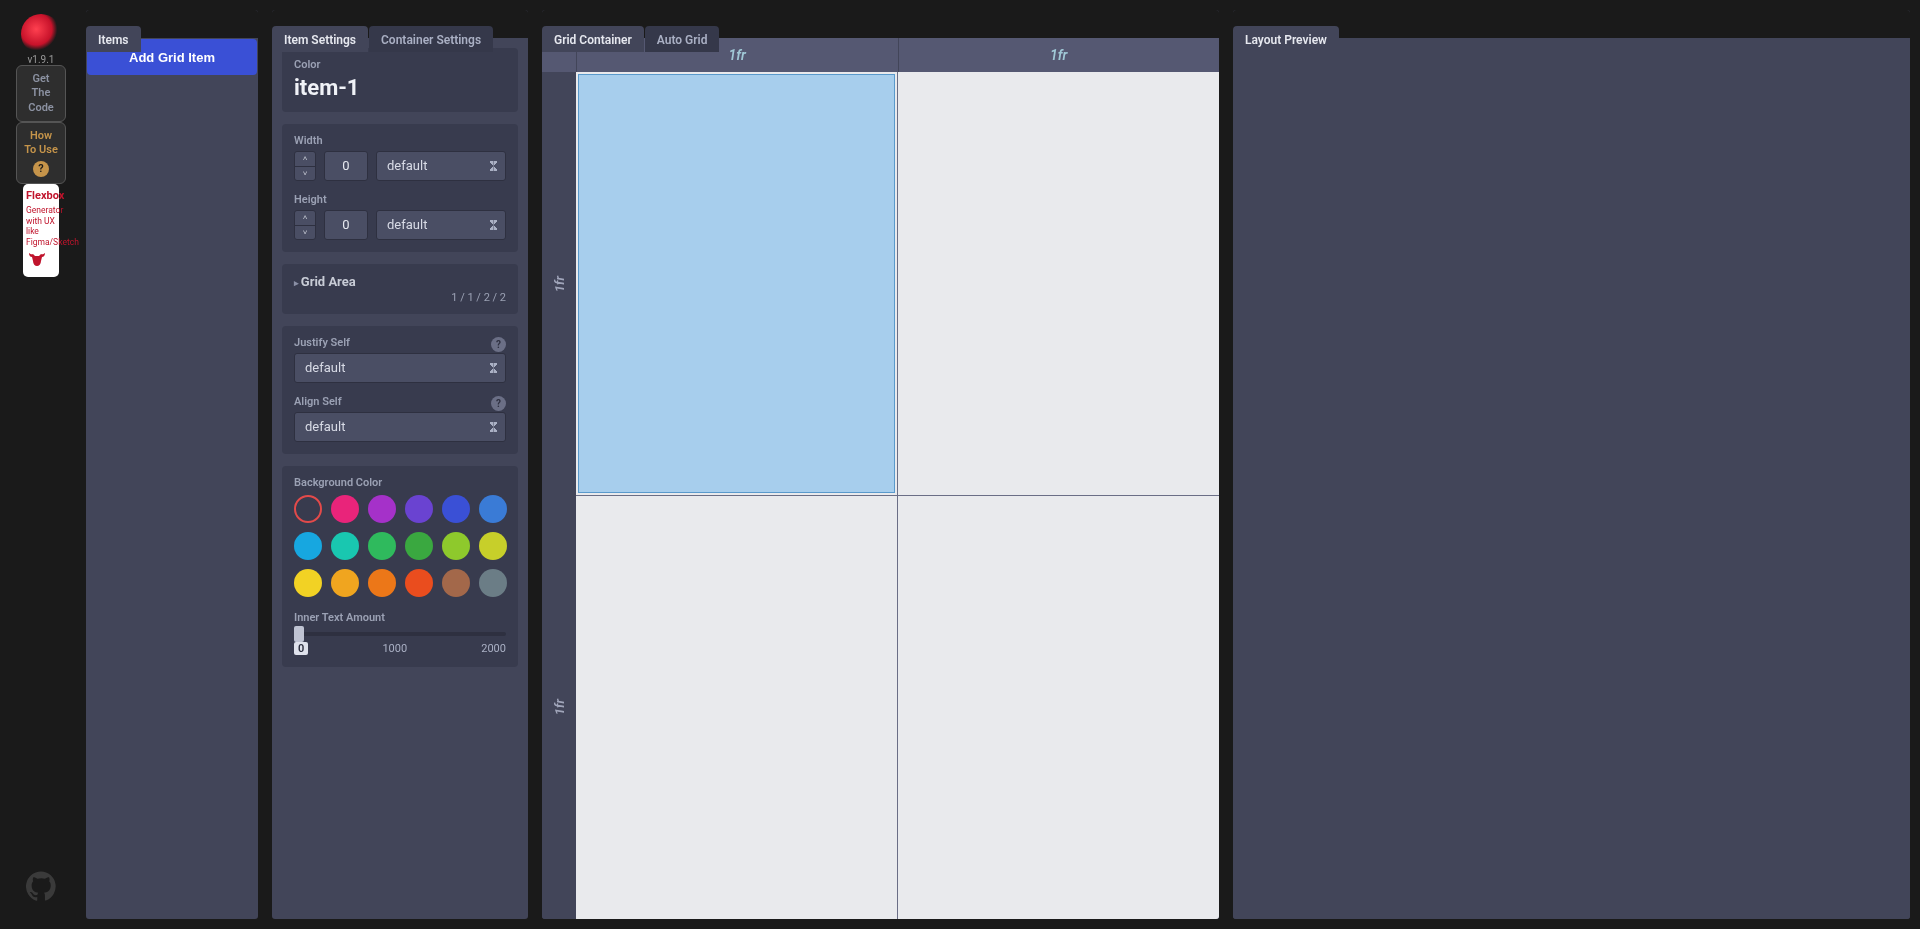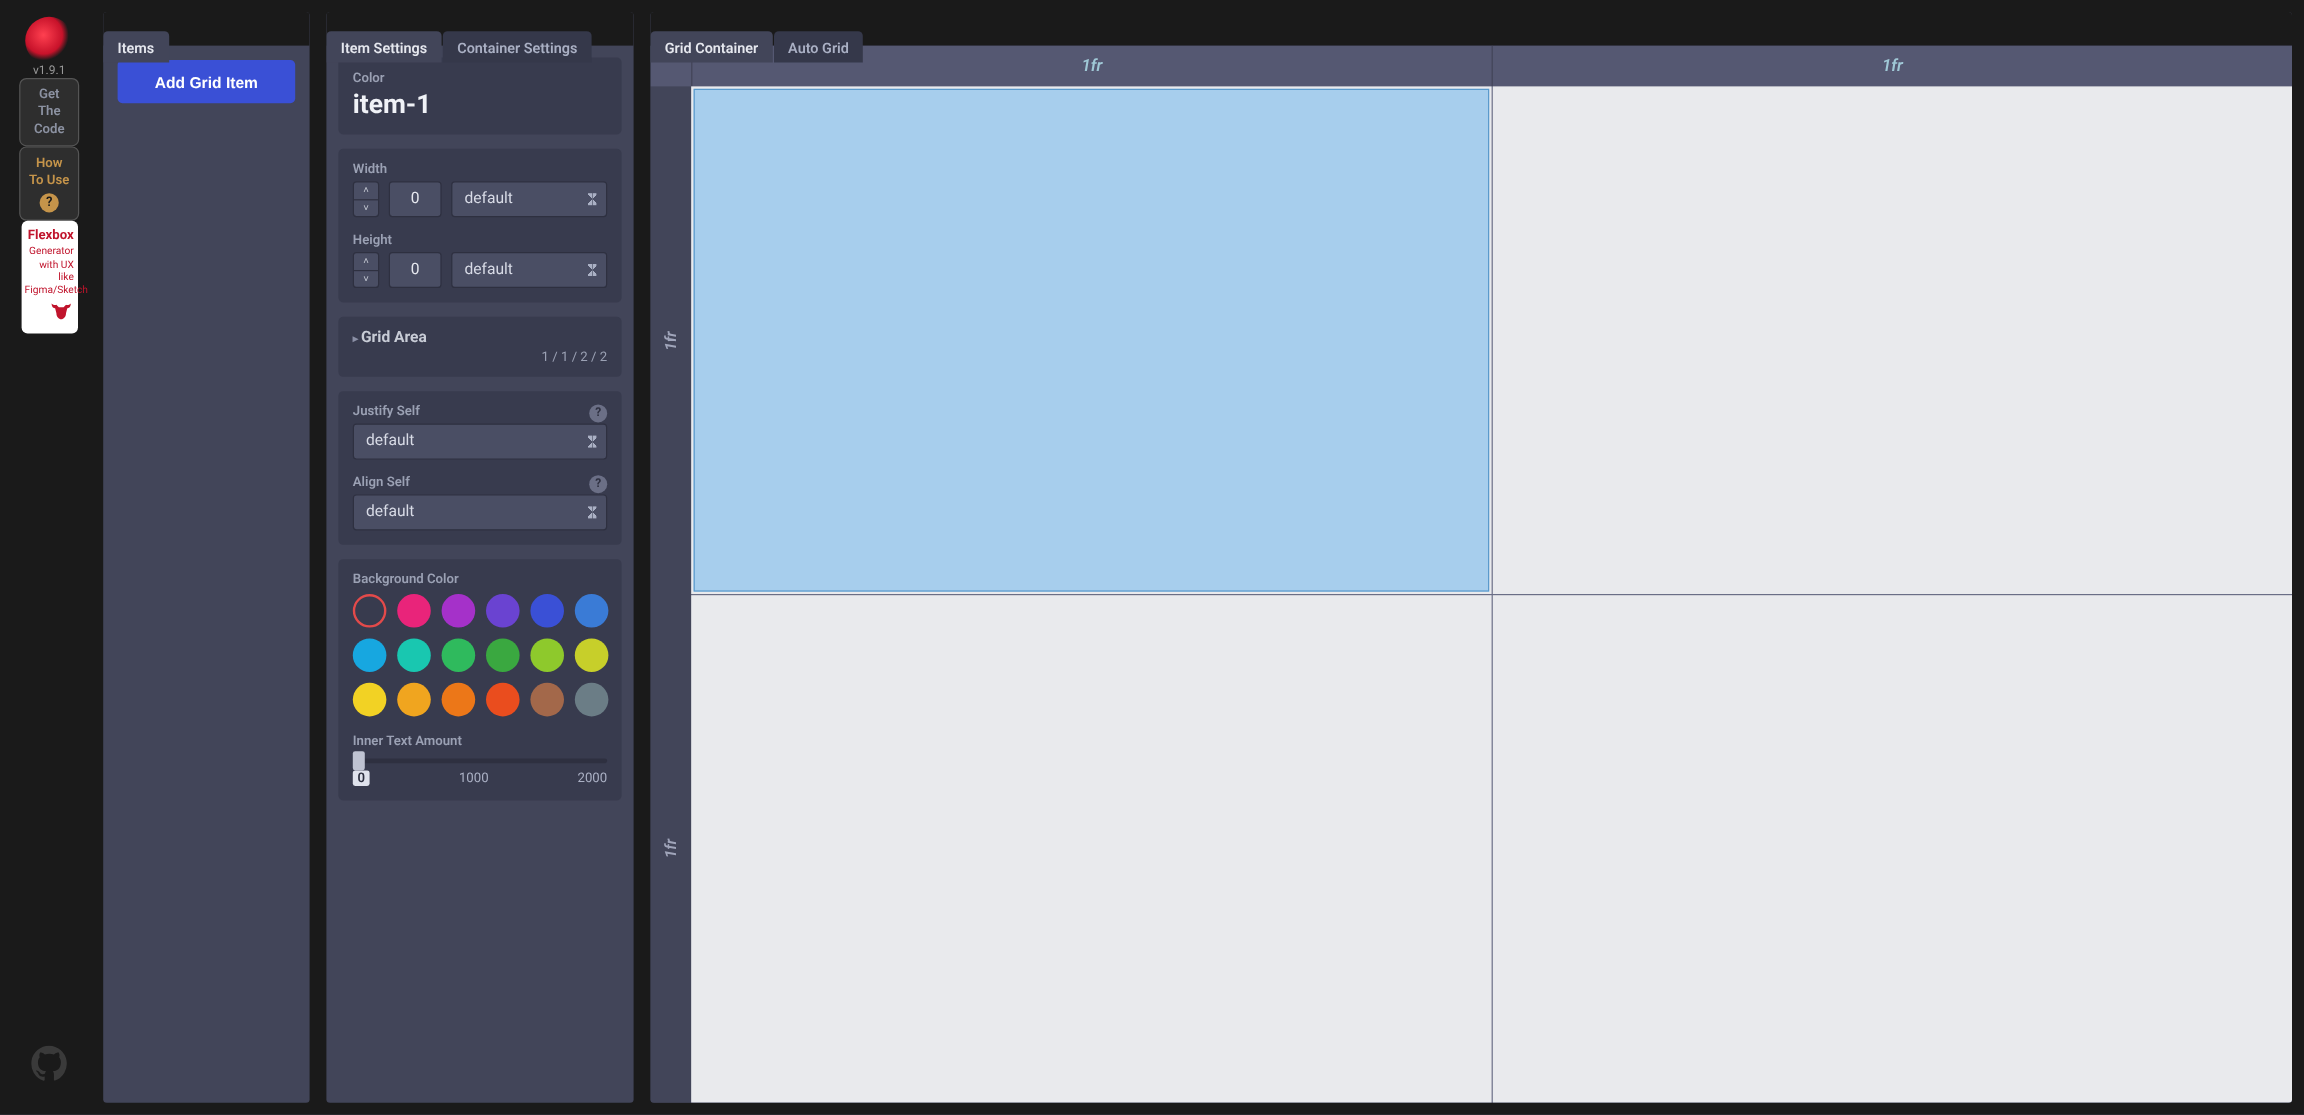--- a/index.html
+++ b/index.html
@@ -51,26 +51,26 @@
     display: inline-block;
     width: 16px; height: 16px;
     border-radius: 50%;
     background: #c5944a;
     color: #1a1a1a;
     font-size: 11px;
     line-height: 16px;
     margin-top: 4px;
   }
   .rail-flex {
-    width: 47px;
+    width: 36px;
     background: #fff;
     border-radius: 5px;
     color: #c0142c;
     font-size: 8.5px;
-    text-align: right;
+    text-align: left;
     padding: 5px 3px 6px;
     line-height: 1.25;
     cursor: pointer;
   }
   .rail-flex .ttl { font-weight: 700; font-size: 11px; display: block; margin-bottom: 2px; }
   .rail-flex svg { margin-top: 3px; }
   .github {
     position: absolute;
     bottom: 18px;
     width: 30px; height: 30px;
@@ -108,21 +108,21 @@
     background: #35384a;
     color: #aab0c4;
     margin-right: 1px;
     margin-top: 14px;
   }
   .tab.active {
     background: #424559;
     color: #e6e8ef;
   }
   .panel-body { flex: 1; padding: 10px; overflow: auto; }
-  .panel.items .panel-body { padding: 12px; }
+  .panel.items .panel-body { padding: 1px; }
   .add-btn {
     width: 100%;
     background: #3a50d6;
     color: #fff;
     border: none;
     border-radius: 4px;
     font-weight: 600;
     font-size: 13px;
     height: 36px;
     cursor: pointer;
@@ -453,13 +453,19 @@
             <div class="placed"></div>
           </div>
           <div class="cell"></div>
           <div class="cell"></div>
           <div class="cell"></div>
         </div>
       </div>
     </div>
   </div>
 
+  <div class="panel preview">
+    <div class="tabs">
+      <div class="tab active">Layout Preview</div>
+    </div>
+    <div class="panel-body"></div>
+  </div>
 </div>
 
 </body></html>

